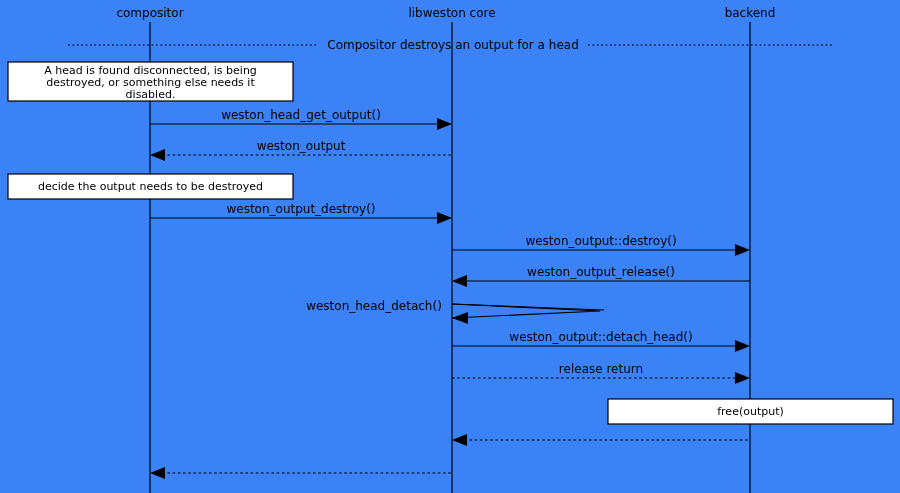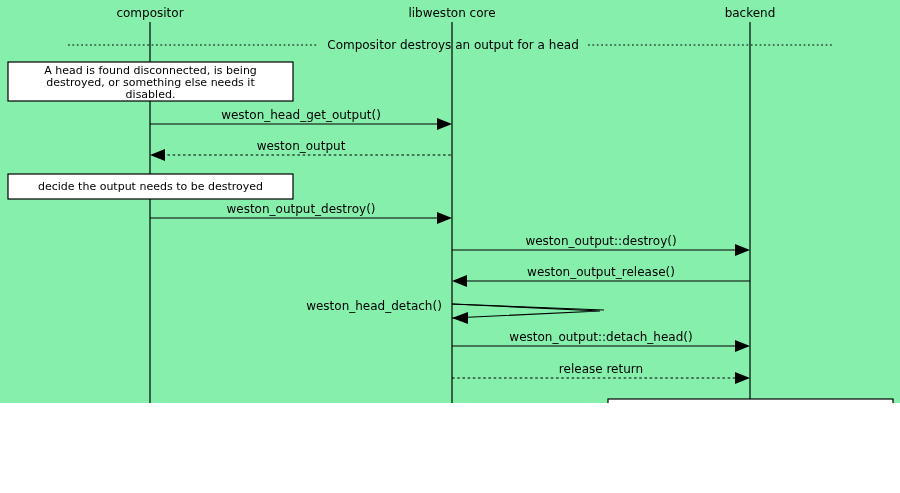--- a/index.html
+++ b/index.html
@@ -6,22 +6,22 @@
     margin: 0;
     padding: 0;
     background: #ffffff;
   }
   body {
     font-family: "DejaVu Sans", sans-serif;
   }
   #diagram-root {
     position: relative;
     width: 900px;
-    height: 403px;
-    background: #86efac;
+    height: 493px;
+    background: #3b82f6;
     overflow: hidden;
   }
   svg.seq {
     display: block;
     width: 900px;
     height: 493px;
   }
   text {
     font-family: "DejaVu Sans", sans-serif;
     fill: #000000;

